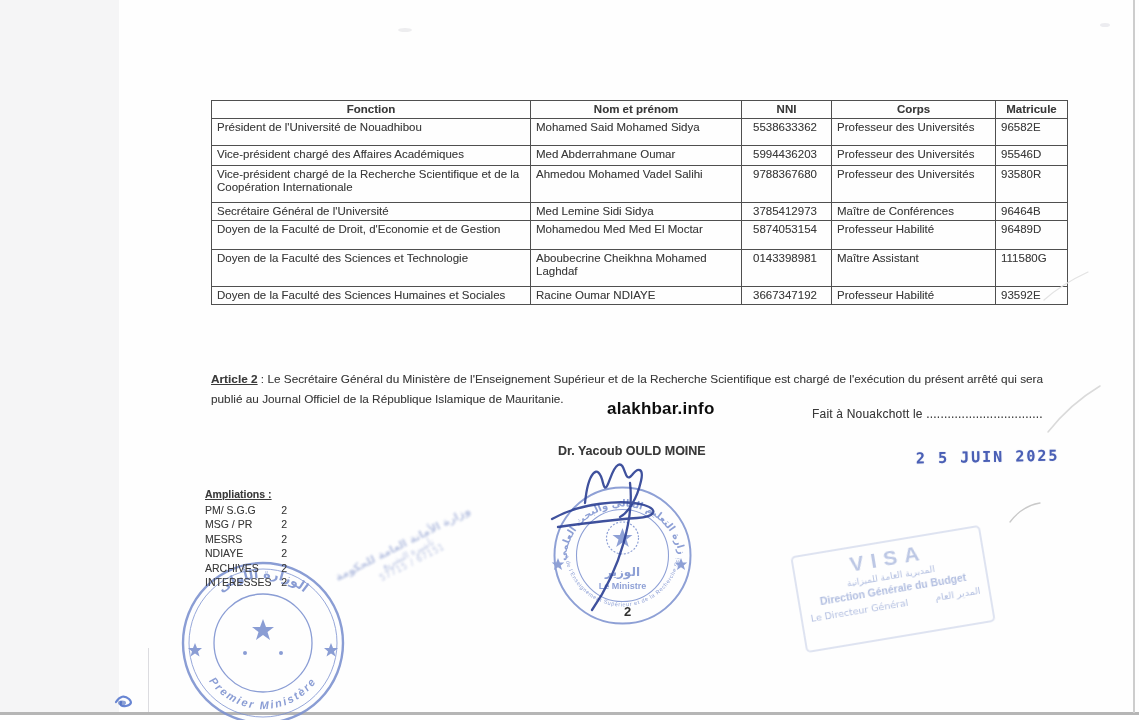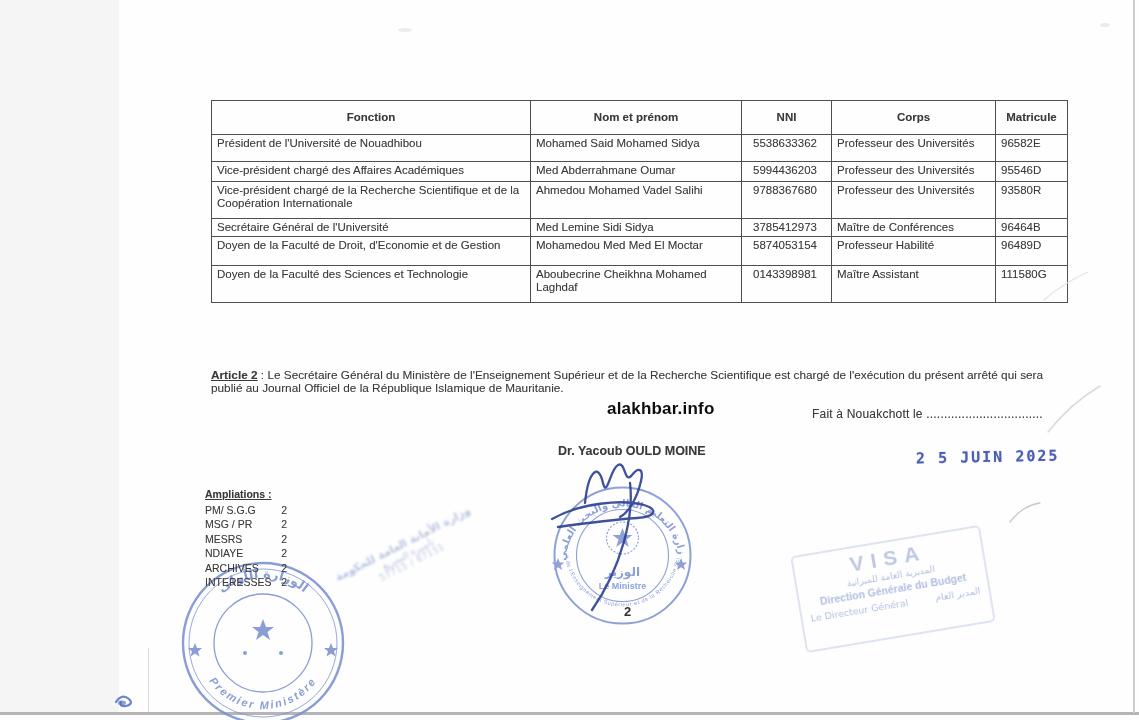--- a/index.html
+++ b/index.html
@@ -10,33 +10,33 @@
   .scan-strip{position:absolute;left:0;top:0;width:119px;height:713px;background:#f5f5f6;}
   .scan-bottom-line{position:absolute;left:0;top:712px;width:1139px;height:2.5px;background:#b5b5b5;}
   .scan-right-line{position:absolute;left:1133px;top:0;width:1.5px;height:713px;background:#cdcdcd;}
   .scan-crease{position:absolute;left:148px;top:648px;width:1px;height:64px;background:#dcdce0;}
 
   .doc-text{color:#3a3a3a;text-shadow:0 0 0.5px rgba(80,80,80,0.35);}
 
   
   #officials-table{position:absolute;left:211px;top:100px;border-collapse:collapse;table-layout:fixed;width:856px;font-size:11.5px;line-height:13px;}
   #officials-table th,#officials-table td{border:1px solid #4f4f4f;vertical-align:top;padding:2px 5px;overflow:hidden;}
-  #officials-table thead th{height:13px;text-align:center;font-weight:bold;padding:10px 2px;}
+  #officials-table thead th{height:13px;text-align:center;font-weight:bold;padding:2px 2px;}
   #officials-table .c-nni{padding-left:11px;}
   tbody tr:nth-child(1) td{height:22px;}
   tbody tr:nth-child(2) td{height:15px;}
   tbody tr:nth-child(3) td{height:32px;}
   tbody tr:nth-child(4) td{height:12px;}
   tbody tr:nth-child(5) td{height:24px;}
   tbody tr:nth-child(6) td{height:32px;}
   tbody tr:nth-child(7) td{height:12px;}
   tbody tr:nth-child(8) td{height:13px;}
 
   
-  #article2{position:absolute;left:211px;top:357px;width:860px;font-size:11.8px;line-height:13px;}
+  #article2{position:absolute;left:211px;top:357px;width:860px;font-size:11.8px;line-height:20px;}
   .art-label{font-weight:bold;text-decoration:underline;}
 
   
   #watermark{position:absolute;left:559px;top:399px;font-size:17px;font-weight:bold;color:#0d0d0d;letter-spacing:0.2px;margin-left:48px;}
   #fait-line{position:absolute;left:812px;top:407px;font-size:12px;letter-spacing:0.2px;}
   #signatory{position:absolute;left:558px;top:444px;font-size:12.5px;font-weight:bold;}
   #date-stamp{position:absolute;left:916px;top:448px;font-family:"DejaVu Sans Mono",monospace;font-size:15px;font-weight:bold;color:#4a5fb5;letter-spacing:2px;transform:rotate(-1.2deg);text-shadow:0 0 1px rgba(74,95,181,0.5);}
   #page-number{position:absolute;left:624px;top:604px;font-size:13px;font-weight:bold;color:#30302f;}
 
   
@@ -135,20 +135,27 @@
     </tr>
 
     <tr>
       <td class="c-fonction">Doyen de la Faculté des Sciences et Technologie</td>
       <td class="c-nom">Aboubecrine Cheikhna Mohamed Laghdaf</td>
       <td class="c-nni">0143398981</td>
       <td class="c-corps">Maître Assistant</td>
       <td class="c-matricule">111580G</td>
     </tr>
 
+    <tr>
+      <td class="c-fonction">Doyen de la Faculté des Sciences Humaines et Sociales</td>
+      <td class="c-nom">Racine Oumar NDIAYE</td>
+      <td class="c-nni">3667347192</td>
+      <td class="c-corps">Professeur Habilité</td>
+      <td class="c-matricule">93592E</td>
+    </tr>
 
   </tbody>
   </table>
 
   <p id="article2" class="doc-text"><span class="art-label">Article 2</span><span> : Le Secrétaire Général du Ministère de l'Enseignement Supérieur et de la Recherche Scientifique est chargé de l'exécution du présent arrêté qui sera publié au Journal Officiel de la République Islamique de Mauritanie.</span></p>
 
   <div id="sgg-stamp" class="stamp">
     <div class="l1">وزارة الأمانة العامة للحكومة</div>
     <div class="l2">تأشيرة التشريع</div>
     <div class="l3">57715 / 67151</div>

